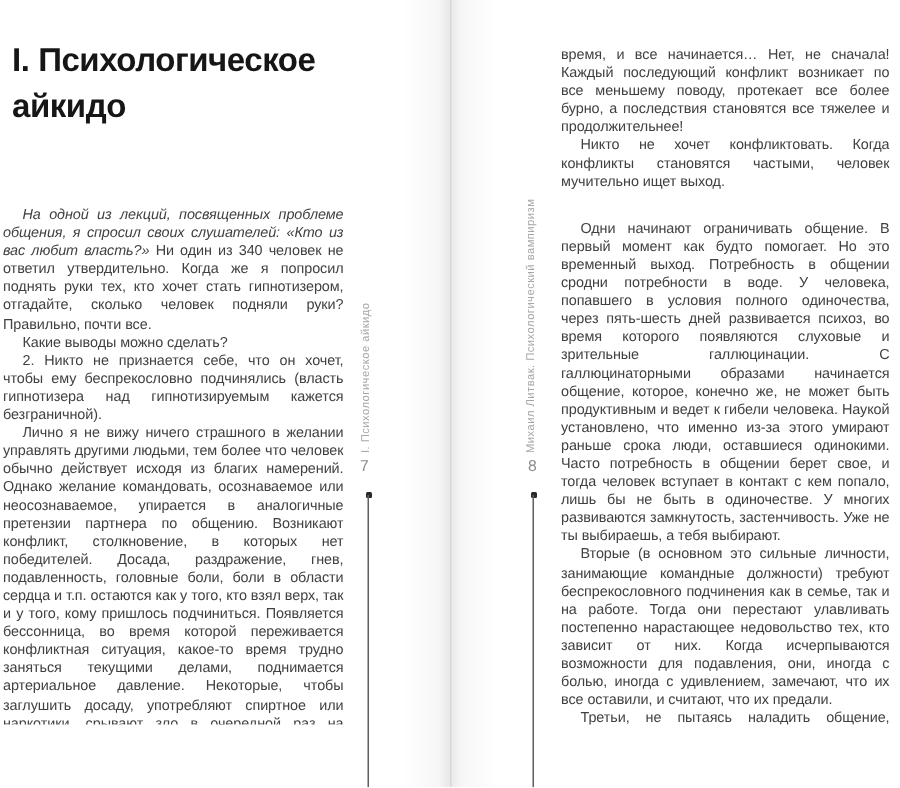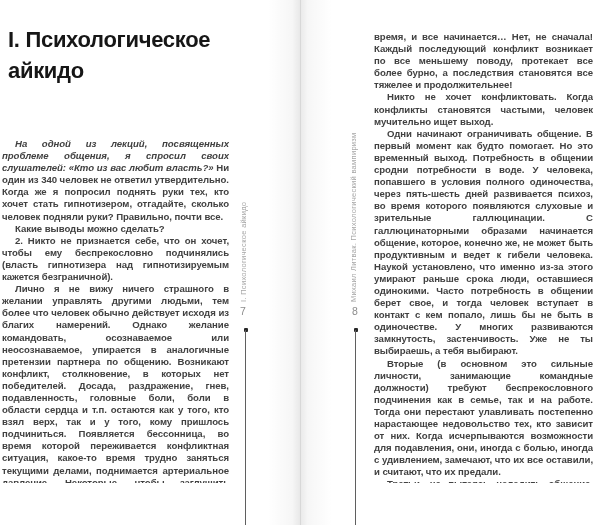--- a/index.html
+++ b/index.html
@@ -57,23 +57,23 @@
     line-height: 12.1px;
     letter-spacing: -0.05px;
     color: #414141;
     text-align: justify;
     overflow: hidden;
     hyphens: auto;
   }
   .body-col.left  { left: 2px;   top: 138px; width: 227px; height: 345px; }
   .body-col.right { left: 374px; top: 31px;  width: 219px; height: 452px; }
 
-  .pp { margin: 0; text-indent: 13px; font-weight: bold; }
+  .pp { margin: 0; text-indent: 13px; }
   .pp.cont { text-indent: 0; }
-  .pp.gap  { margin-top: 0; }
+  .pp.gap  { margin-top: 19px; }
   .pp em { font-style: italic; }
 
   
   .running-title {
     position: absolute;
     writing-mode: vertical-rl;
     transform: rotate(180deg);
     font-size: 7.5px;
     letter-spacing: 0.3px;
     color: #a6a6a6;

